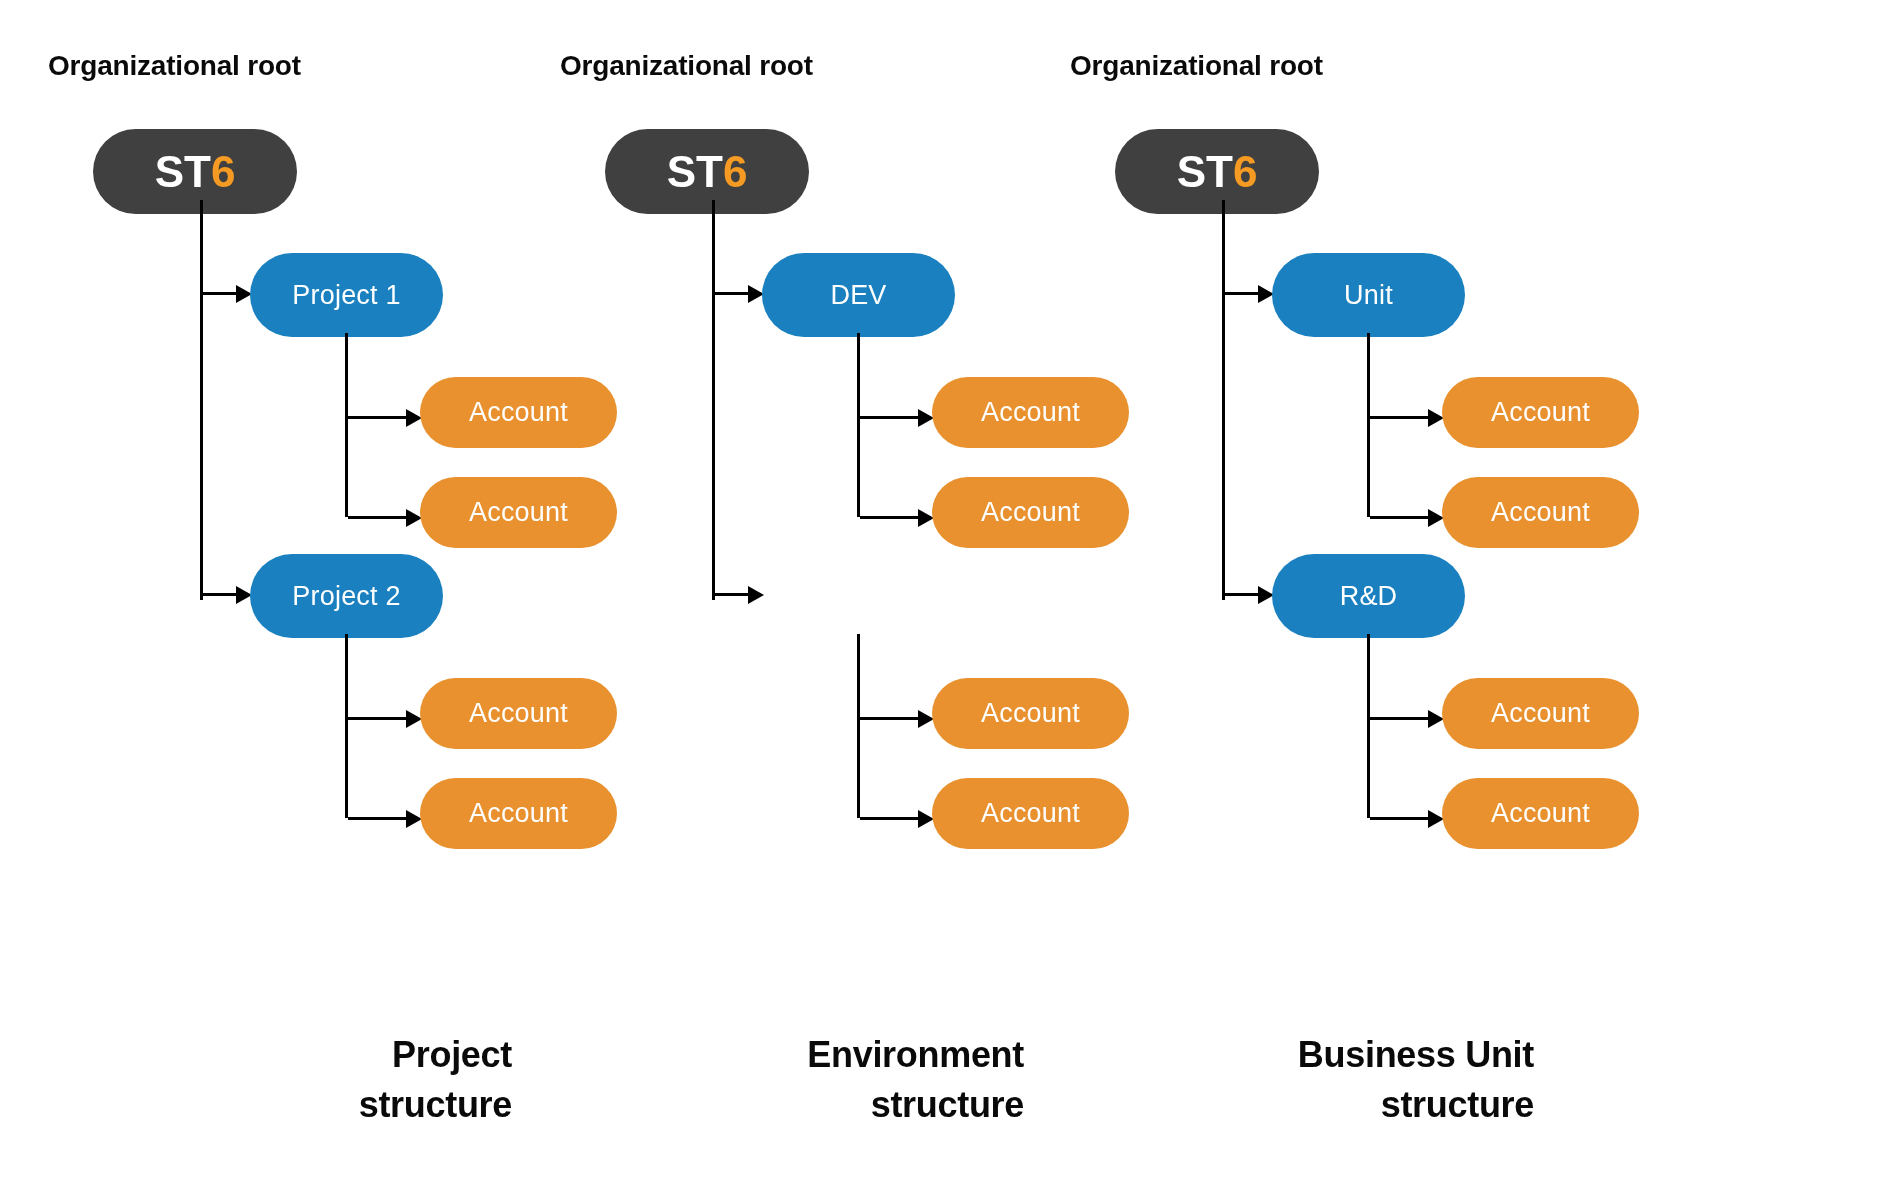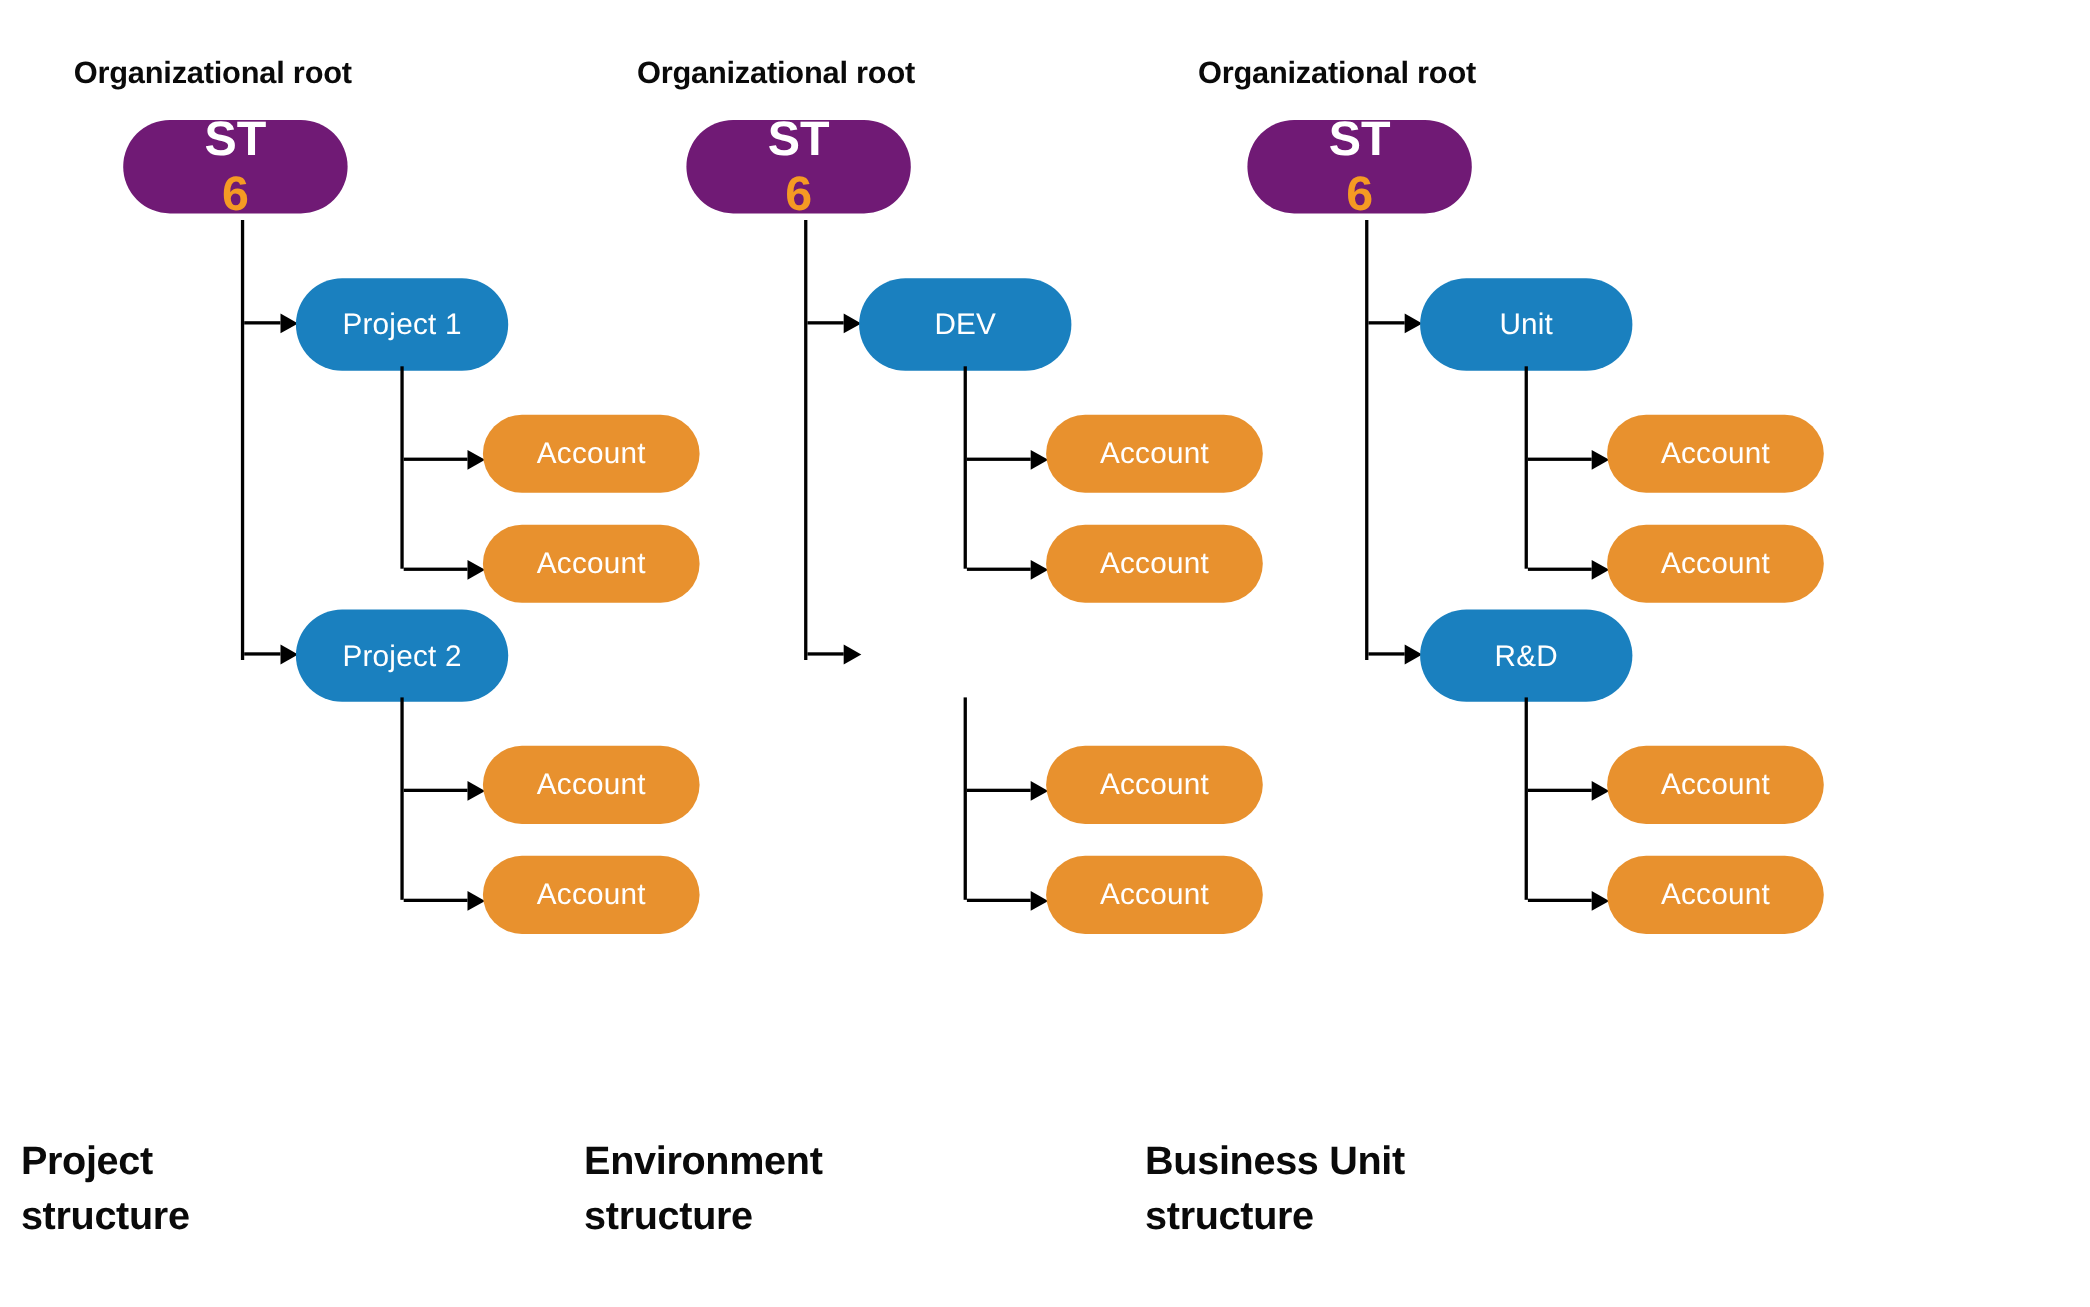--- a/index.html
+++ b/index.html
@@ -1,40 +1,40 @@
 <!DOCTYPE html>
 <html><head>
 <meta charset="utf-8">
 <style>
   html,body{margin:0;padding:0;background:#ffffff;}
   body{
     width:1900px;height:1188px;position:relative;overflow:hidden;
     font-family:"Liberation Sans", sans-serif;
     -webkit-font-smoothing:antialiased;
   }
-  .canvas{position:absolute;inset:0;margin-left:19px;}
+  .canvas{position:absolute;inset:0;}
 
   .column{position:absolute;top:0;width:512px;height:1188px;}
 
   
   .root-label{
     position:absolute;left:48px;top:50px;
     font-size:28px;font-weight:700;color:#0a0a0a;
     letter-spacing:-0.2px;white-space:nowrap;
   }
 
   
   .pill{
     position:absolute;display:flex;align-items:center;justify-content:center;
     border-radius:999px;box-sizing:border-box;color:#ffffff;
     letter-spacing:0.2px;
   }
   .pill-root{
-    left:93px;top:109px;width:204px;height:85px;
-    background:#701a75;font-size:44px;font-weight:800;letter-spacing:0px;flex-direction:column;
+    left:93px;top:129px;width:204px;height:85px;
+    background:#404040;font-size:44px;font-weight:800;letter-spacing:0px;
   }
   .pill-root .accent{color:#f59a23;}
   .pill-branch{
     left:250px;width:193px;height:84px;
     background:#1a80bf;font-size:27px;font-weight:400;
   }
   .pill-branch.b1{top:253px;}
   .pill-branch.b2{top:554px;}
   .pill-leaf{
     left:420px;width:197px;height:71px;
@@ -72,21 +72,21 @@
   .arrow.a-b1{left:236px;top:285px;}
   .arrow.a-b2{left:236px;top:586px;}
   .arrow.a-l1{left:406px;top:409px;}
   .arrow.a-l2{left:406px;top:509px;}
   .arrow.a-l3{left:406px;top:710px;}
   .arrow.a-l4{left:406px;top:810px;}
 
   
   .caption{
     position:absolute;left:0;top:1030px;width:512px;
-    text-align:left;color:#0a0a0a;
+    text-align:right;color:#0a0a0a;
     font-size:36px;font-weight:700;line-height:50px;letter-spacing:-0.3px;
   }
   .caption .l{display:block;}
 </style>
 </head>
 <body>
 
 <div class="canvas">
 
   <div class="column" style="left:0px;">

